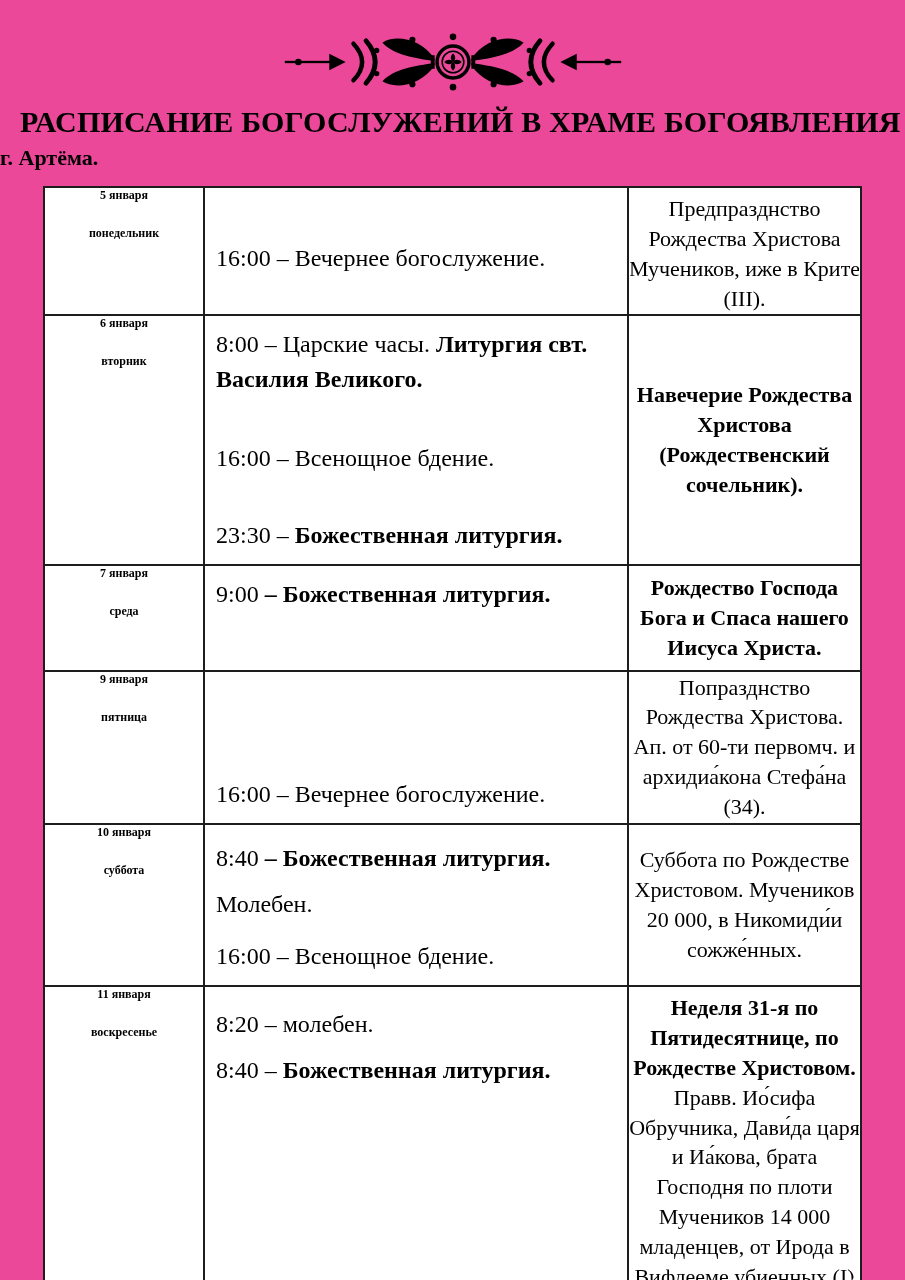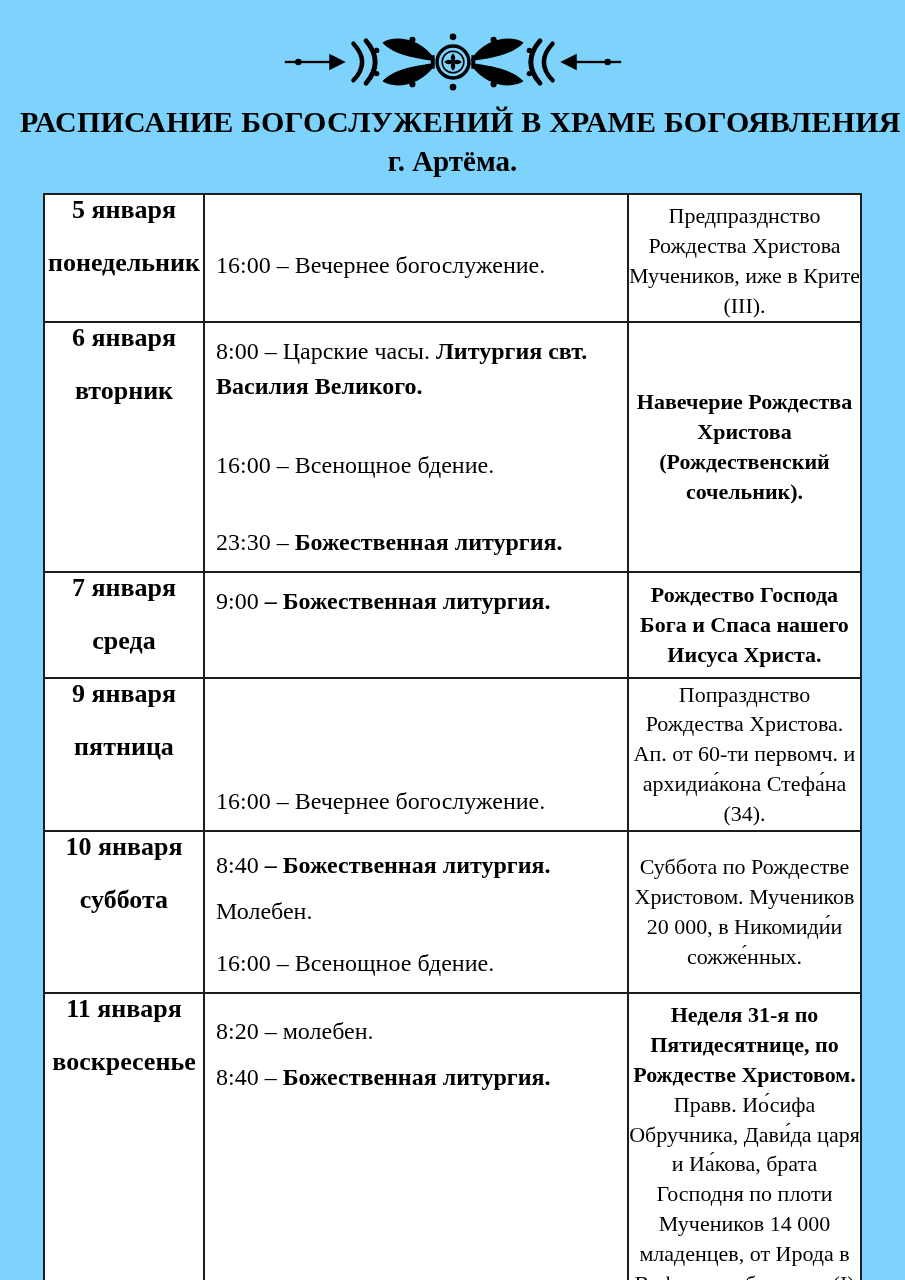--- a/index.html
+++ b/index.html
@@ -1,39 +1,39 @@
 <!DOCTYPE html>
 <html lang="ru"><head>
 <meta charset="utf-8">
 <style>
   html,body{margin:0;padding:0;background:#e9e9e9;}
   .page{
-    width:905px;height:1280px;margin:0 auto;background:#7dd3fc;color:#000;
+    width:905px;height:1280px;margin:0 auto;background:#ec4899;color:#000;
     font-family:"Liberation Serif","DejaVu Serif",serif;
     position:relative;overflow:hidden;
   }
   
   .ornament-wrap{padding-top:30px;text-align:center;}
   .ornament-wrap svg{display:block;margin:0 auto;}
   
   .title1{
     font-weight:bold;font-size:30px;line-height:1.2;text-align:center;
     margin:10px 20px 0 20px;letter-spacing:.2px;white-space:nowrap;
   }
-  .title2{font-weight:bold;font-size:29px;text-align:center;margin-top:5px;}
+  .title2{font-weight:bold;font-size:22px;text-align:left;margin-top:5px;}
   
   table.sched{
     border-collapse:collapse;table-layout:fixed;
     margin:15px 0 0 43px;width:817px;background:#fff;
   }
   table.sched td{border:2px solid #1d1d1d;overflow:hidden;padding:0;}
   col.c1{width:160px} col.c2{width:424px} col.c3{width:233px}
   tr.r1{height:110px} tr.r2{height:184px} tr.r3{height:106px}
   tr.r4{height:135px} tr.r5{height:126px} tr.r6{height:298px}
-  td.c-date{vertical-align:top;text-align:center;font-weight:bold;font-size:26px;padding-top:11px;}
+  td.c-date{vertical-align:top;text-align:center;font-weight:bold;font-size:12px;padding-top:11px;}
   td.c-date .wd{margin-top:23px;}
   td.c-svc{vertical-align:top;font-size:24px;padding:6px 8px 6px 11px;}
   td.c-svc p{margin:11px;line-height:1.46;}
   .b{font-weight:bold;}
   td.c-feast{vertical-align:middle;text-align:center;font-size:22px;padding:3px 8px;border-radius:32px;}
   td.c-feast .feast-part{line-height:1.36;}
   
   tr.r1 td.c-svc{padding-top:42px;}
   tr.r2 td.c-svc p:nth-child(2){margin-top:44px;}
   tr.r2 td.c-svc p:nth-child(3){margin-top:42px;}

